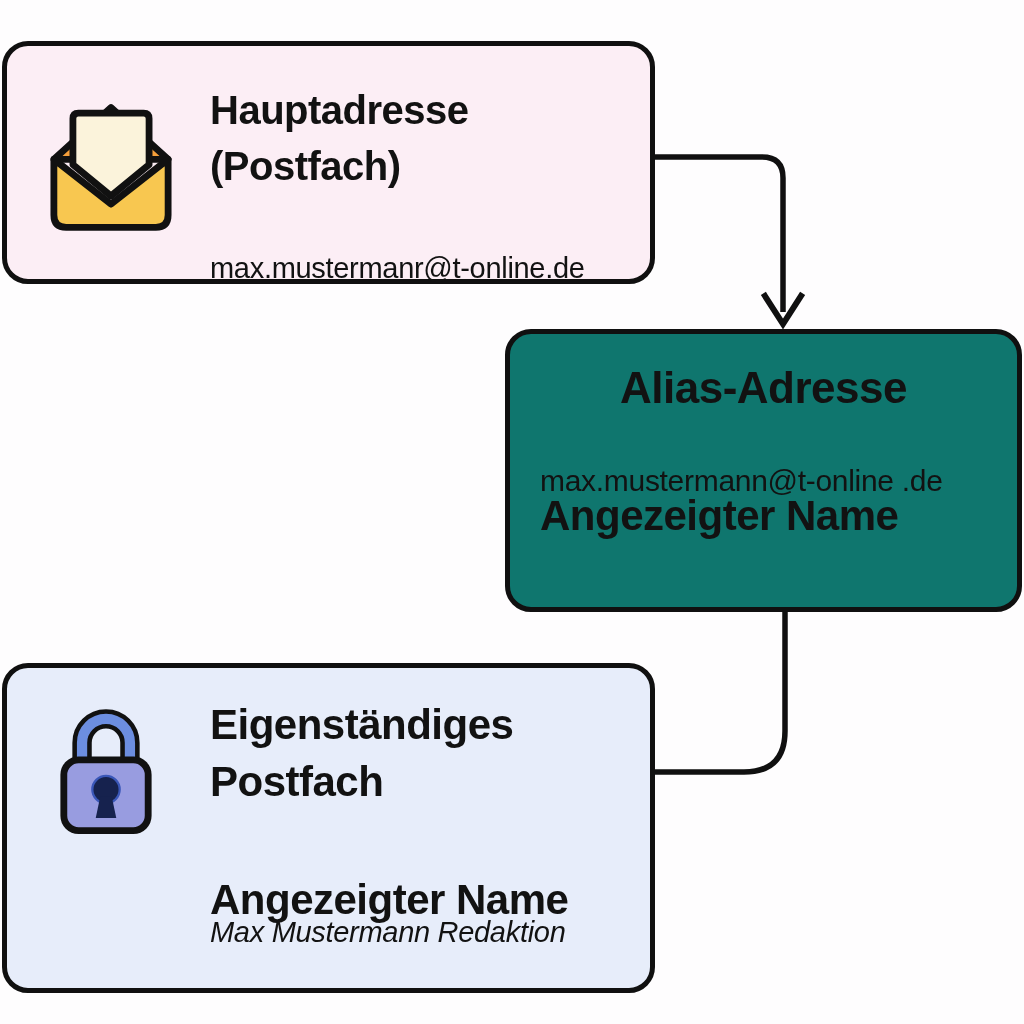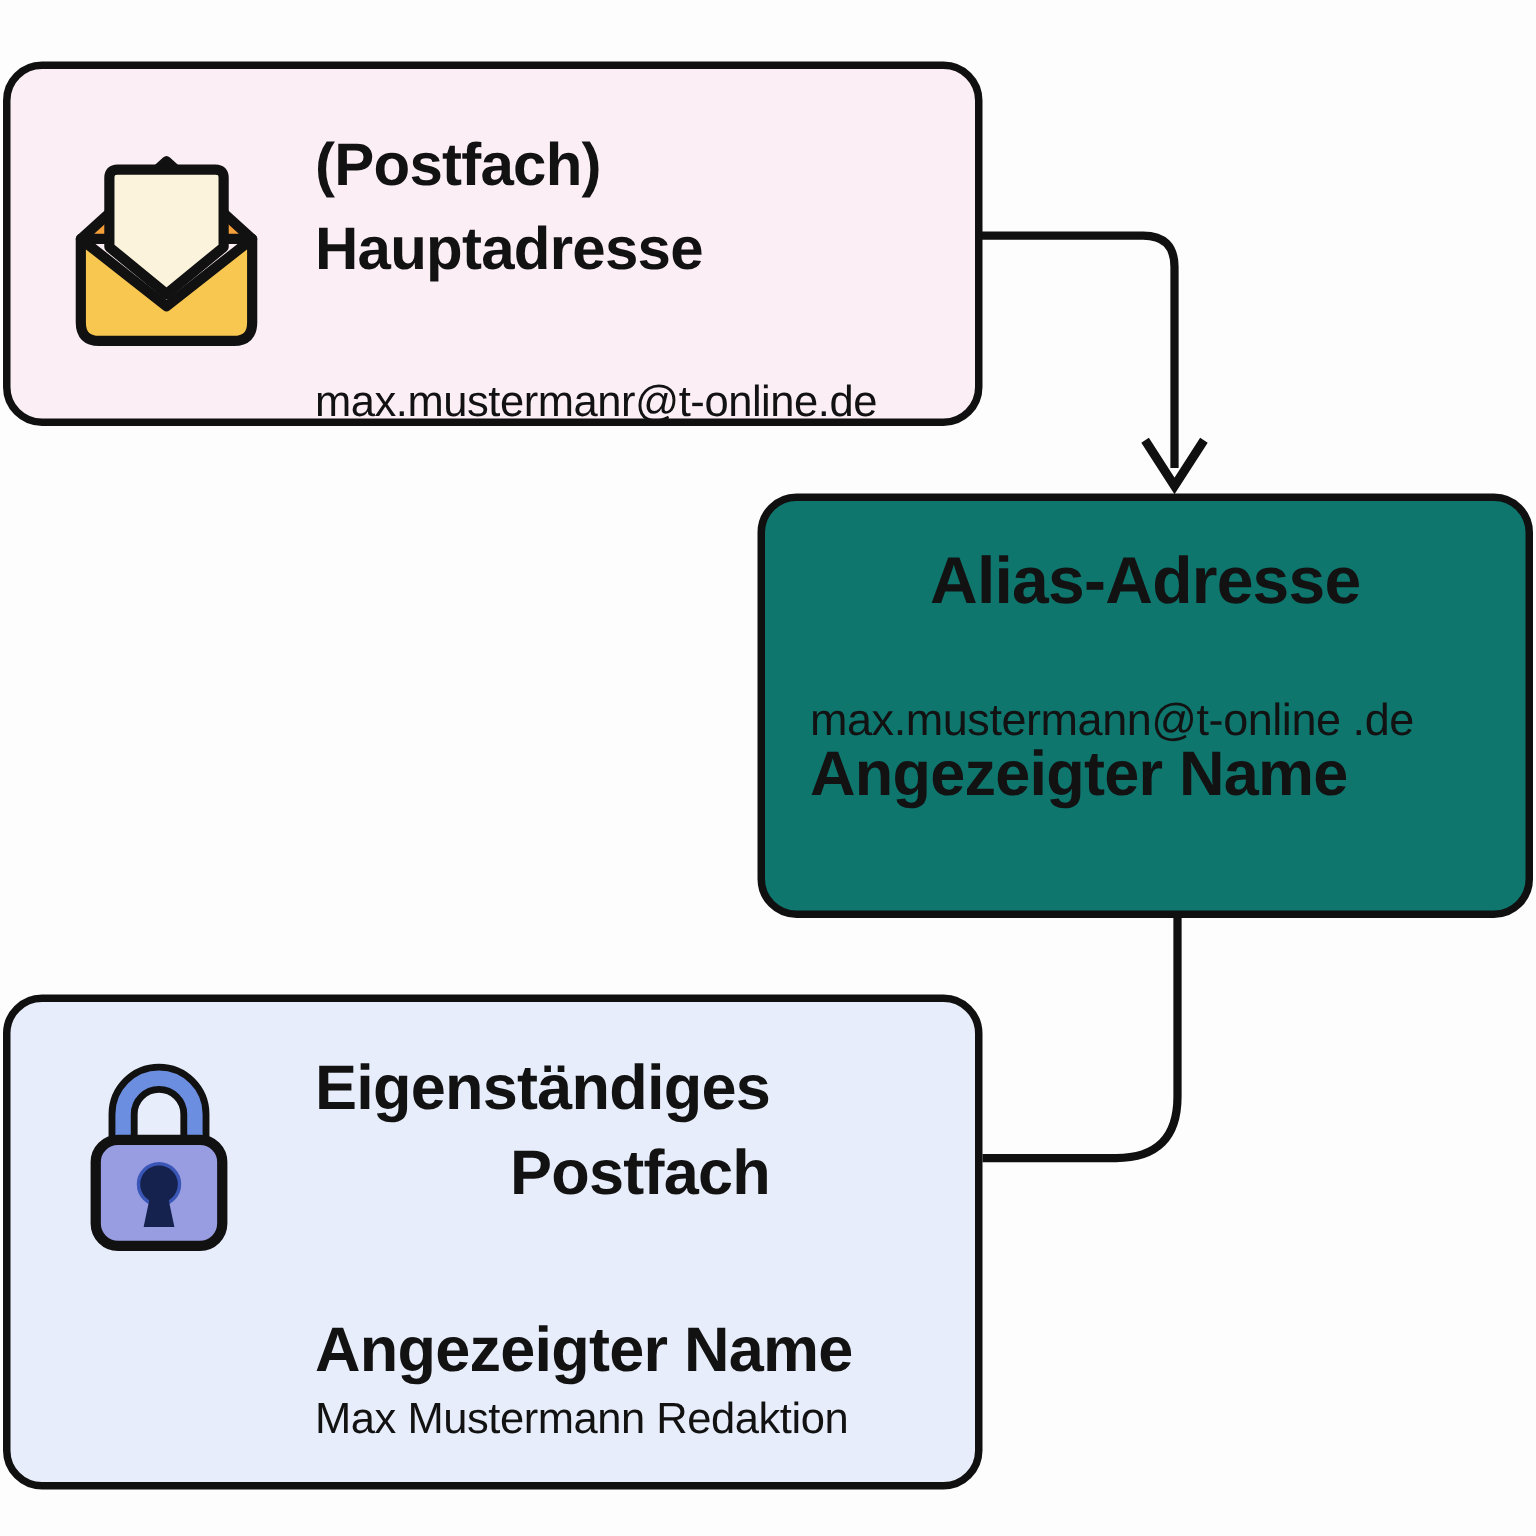--- a/index.html
+++ b/index.html
@@ -28,47 +28,47 @@
   #box-hauptadresse .email{left:203px;top:178px;}
 
   
   #box-alias{left:505px;top:329px;width:517px;height:283px;background:#0f766e;}
   #box-alias .title{left:0;top:26px;width:100%;text-align:center;font-size:44px;}
   #box-alias .email{left:30px;top:102px;font-size:30px;}
   #box-alias .label{left:30px;top:158px;}
   #box-alias .name-line{left:30px;top:214px;font-size:30px;}
 
   
-  #box-eigen{left:2px;top:663px;width:653px;height:330px;background:#e7edfa;text-align:right;}
+  #box-eigen{left:2px;top:663px;width:653px;height:330px;background:#e7edfa;}
   #box-eigen .icon{left:42px;top:30px;width:114px;height:142px;}
   #box-eigen .title{left:203px;top:28px;font-size:42px;line-height:57px;}
   #box-eigen .email{left:203px;top:156px;}
   #box-eigen .label{left:203px;top:208px;}
-  #box-eigen .name-line{left:203px;top:262px;}
+  #box-eigen .name-line{left:203px;top:248px;font-style:italic;}
 </style>
 </head>
 <body>
 
 <div id="canvas">
 
   <svg id="connector-layer" width="1024" height="1024" viewBox="0 0 1024 1024">
     <path d="M652,157 L762,157 Q783,157 783,178 L783,312" fill="none" stroke="#101010" stroke-width="5.5"></path>
     <path d="M765,296 L783,324 L801,296" fill="none" stroke="#101010" stroke-width="6" stroke-linecap="square"></path>
     <path d="M785,608 L785,731 Q785,772 744,772 L655,772" fill="none" stroke="#101010" stroke-width="5.5"></path>
   </svg>
 
   <div class="node" id="box-hauptadresse">
     <svg class="icon" viewBox="0 0 100 104">
       <polygon points="8,50 50,12 92,50" fill="#f59f3b" stroke="#111111" stroke-width="5" stroke-linejoin="round"></polygon>
       <path d="M26,16 L74,16 Q78,16 78,20 L78,54 L50,77 L22,54 L22,20 Q22,16 26,16 Z" fill="#fbf3db" stroke="#111111" stroke-width="5" stroke-linejoin="round"></path>
       <path d="M8,50 L50,83 L92,50 L92,91 Q92,100 83,100 L17,100 Q8,100 8,91 Z" fill="#f8c750" stroke="#111111" stroke-width="5" stroke-linejoin="round"></path>
     </svg>
     <div class="title">
+      <div>Hauptadresse</div>
       <div>(Postfach)</div>
-      <div>Hauptadresse</div>
     </div>
     <div class="email">max.mustermanr@t-online.de</div>
   </div>
 
   <div class="node" id="box-alias">
     <div class="title">Alias-Adresse</div>
     <div class="email">max.mustermann@t-online .de</div>
     <div class="label">Angezeigter Name</div>
   </div>
 

